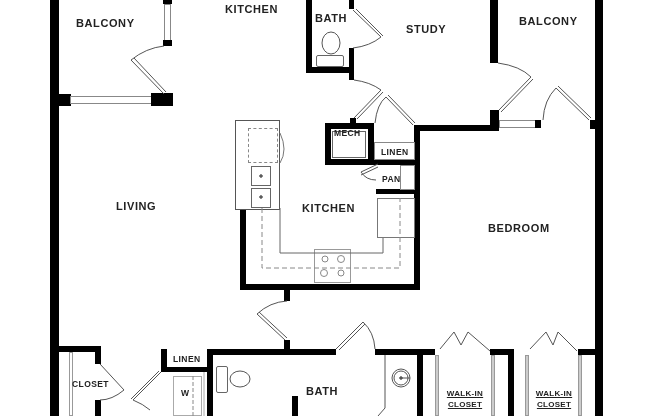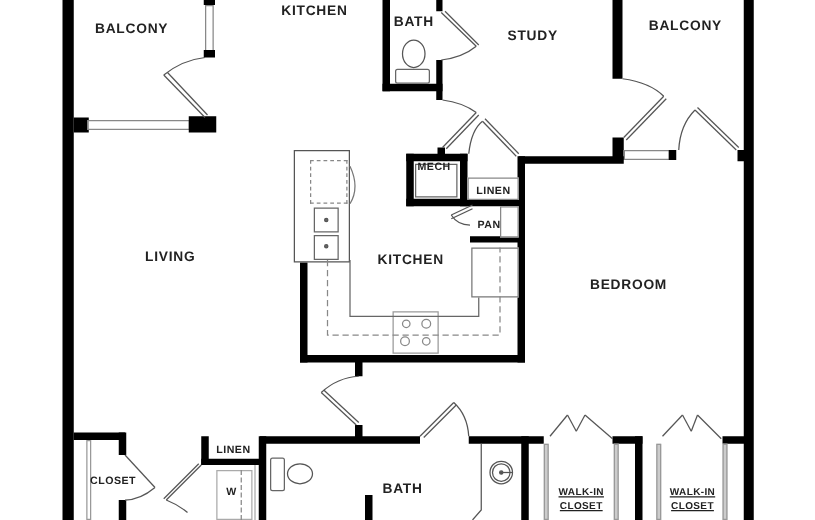--- a/index.html
+++ b/index.html
@@ -173,21 +173,21 @@
 <div class="label" style="left:76px;top:17px;">BALCONY</div>
 <div class="label" style="left:225px;top:3px;">KITCHEN</div>
 <div class="label" style="left:315px;top:12px;">BATH</div>
 <div class="label" style="left:406px;top:23px;">STUDY</div>
 <div class="label" style="left:519px;top:15px;">BALCONY</div>
 <div class="label sm" style="left:334px;top:128px;">MECH</div>
 <div class="label sm" style="left:381px;top:147px;">LINEN</div>
 <div class="label sm" style="left:382px;top:174px;">PAN</div>
 <div class="label" style="left:116px;top:200px;text-align:center;">LIVING</div>
 <div class="label" style="left:302px;top:202px;">KITCHEN</div>
-<div class="label" style="left:472px;top:222px;">BEDROOM</div>
+<div class="label" style="left:488px;top:222px;">BEDROOM</div>
 <div class="label sm" style="left:173px;top:354px;">LINEN</div>
 <div class="label sm" style="left:72px;top:379px;">CLOSET</div>
 <div class="label sm" style="left:181px;top:388px;">W</div>
 <div class="label" style="left:306px;top:385px;">BATH</div>
 <div class="label sm2" style="left:440px;top:388px;width:50px;white-space:pre-line;">WALK-IN
 CLOSET</div>
 <div class="label sm2" style="left:529px;top:388px;width:50px;white-space:pre-line;">WALK-IN
 CLOSET</div>
 
 </body></html>

